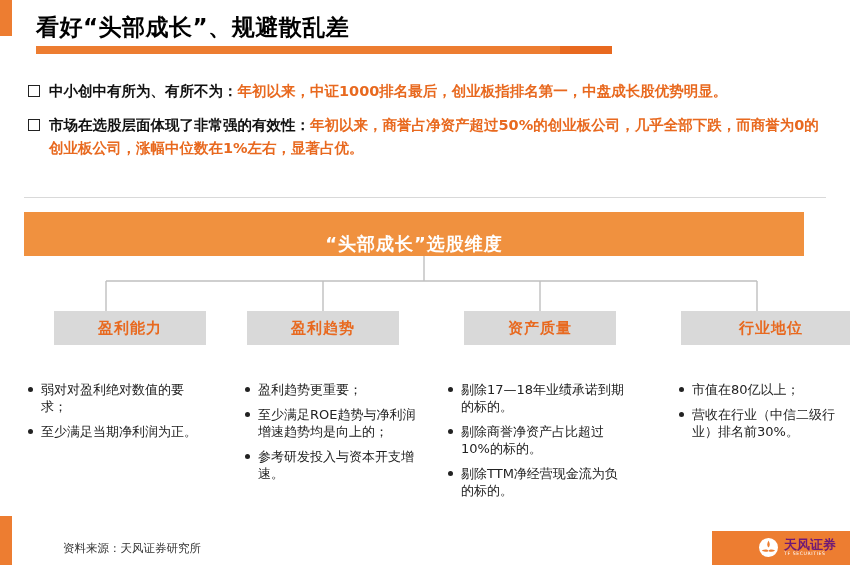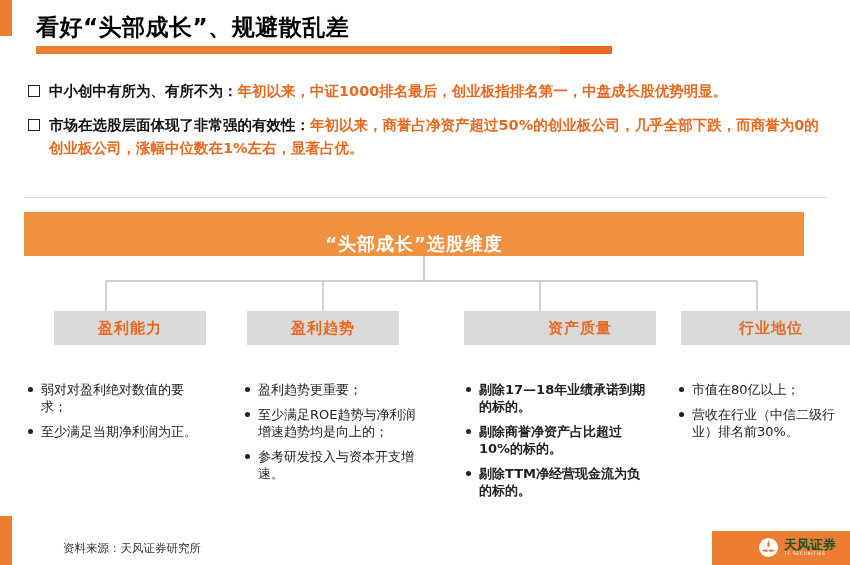--- a/index.html
+++ b/index.html
@@ -59,28 +59,28 @@
   .connectors{position:absolute;left:0;top:0;width:850px;height:565px;pointer-events:none;}
 
   
   .cat{
     position:absolute;height:34px;background:#D9D9D9;
     display:flex;align-items:center;justify-content:center;
   }
   .cat span{color:#E8691F;font-size:15px;font-weight:bold;letter-spacing:1px;}
   .cat1{left:30px;top:311px;width:152px;margin-left:24px;}
   .cat2{left:247px;top:311px;width:152px;}
-  .cat3{left:464px;top:311px;width:152px;padding-left:40px;}
+  .cat3{left:464px;top:311px;width:152px;}
   .cat4{left:681px;top:311px;width:180px;}
 
   
   .list{position:absolute;top:381px;width:180px;}
   .list1{left:28px;}
   .list2{left:245px;}
-  .list3{left:466px;font-weight:bold;}
+  .list3{left:448px;}
   .list4{left:679px;}
   .li{display:flex;align-items:flex-start;margin-bottom:8px;}
   .dot{
     width:5px;height:5px;border-radius:50%;background:#222;
     margin-top:6px;margin-right:8px;flex:0 0 auto;
   }
   .li-text{font-size:13px;line-height:17px;color:#222;}
 
   
   .footer{
@@ -88,21 +88,21 @@
   }
   .footer-inner{
     position:absolute;left:12px;top:531px;width:700px;height:34px;background:#ffffff;
     display:flex;align-items:center;
   }
   .footer-text{font-size:11.5px;color:#333;padding-left:30px;margin-left:21px;}
   .footer-logo{
     position:absolute;right:14px;top:538px;display:flex;align-items:center;gap:6px;
   }
   .logo-mark{width:19px;height:19px;position:relative;}
-  .logo-name{color:#14532d;font-size:13px;font-weight:bold;line-height:13px;}
+  .logo-name{color:#701a75;font-size:13px;font-weight:bold;line-height:13px;}
   .logo-sub{color:#fff;font-size:4.6px;letter-spacing:0.6px;line-height:6px;}
 </style>
 </head>
 <body>
 
 <div class="left-spine"></div>
 <div class="left-spine-white"></div>
 
 <div class="title-bar">
   <div class="title-text">看好“头部成长”、规避散乱差</div>

